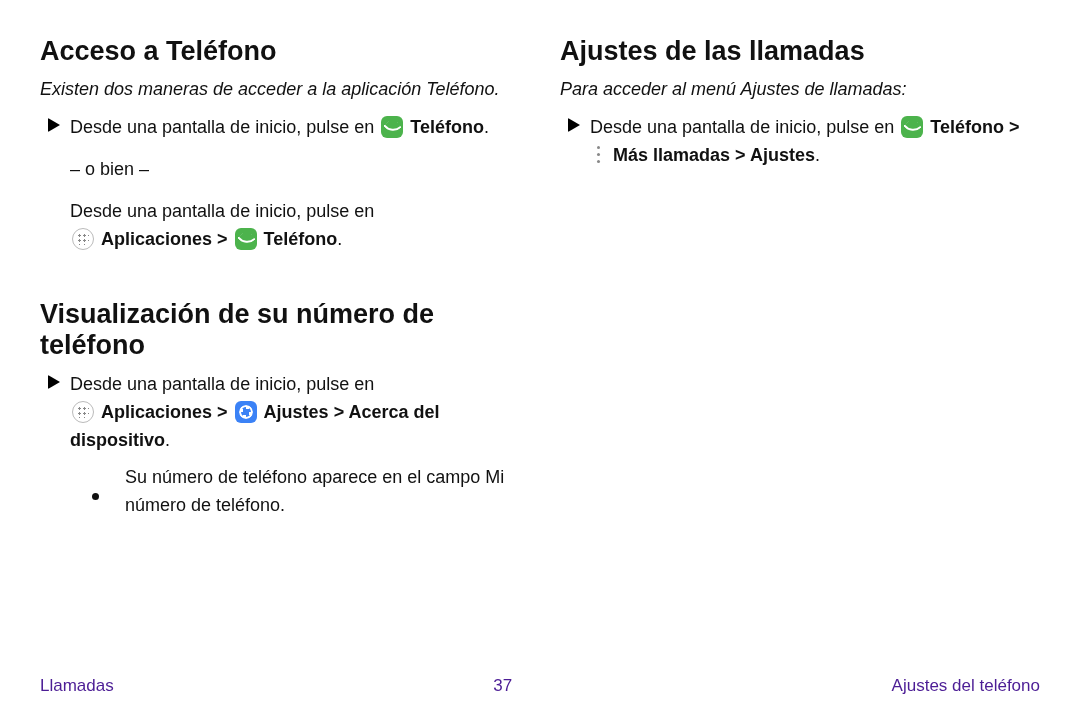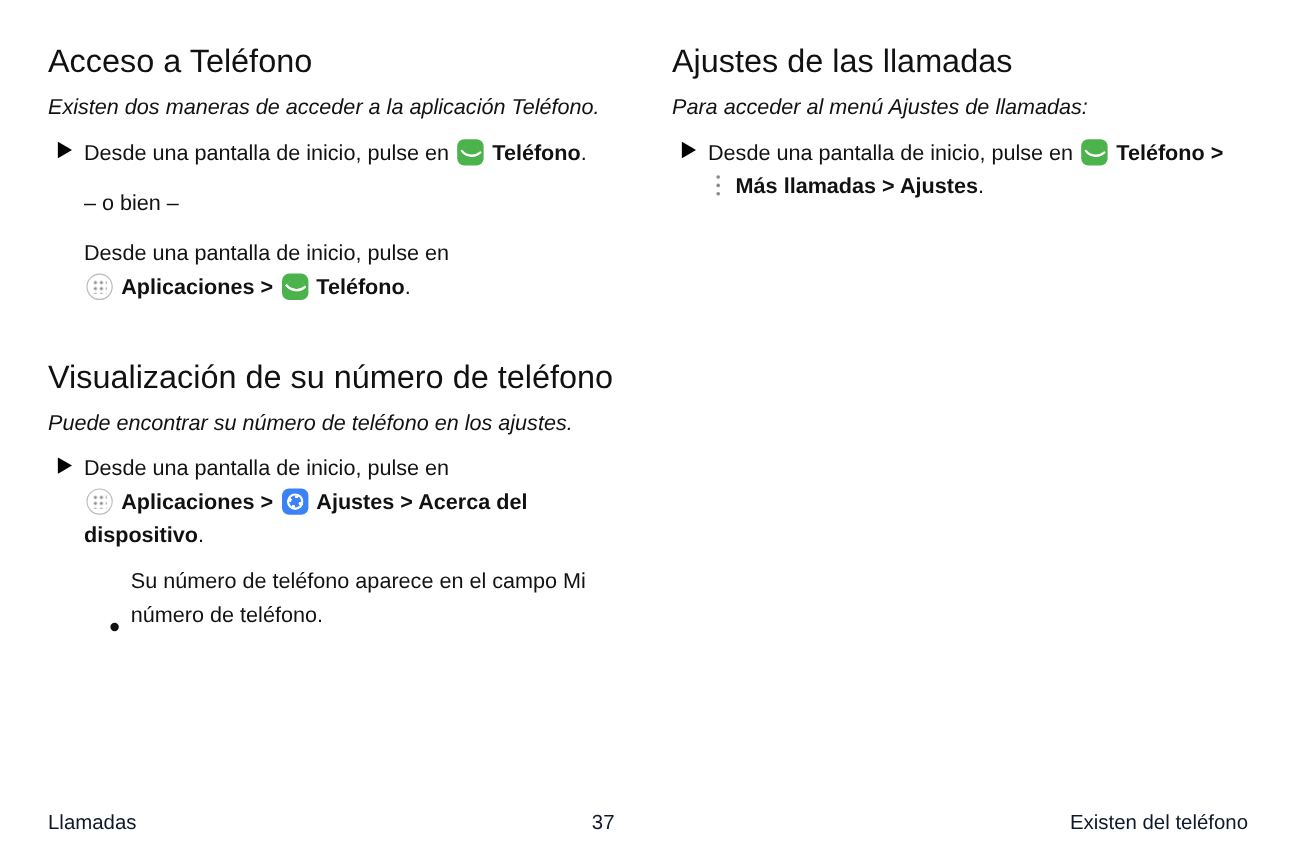--- a/index.html
+++ b/index.html
@@ -14,39 +14,39 @@
     background: #fff;
   }
   .cols {
     display: flex;
     gap: 40px;
     flex: 1;
   }
   .col { flex: 1; }
   h2 {
     font-size: 27px;
-    font-weight: 400;
+    font-weight: 700;
     margin-bottom: 10px;
   }
   h2.second { margin-top: 45px; }
   p { font-size: 18px; line-height: 1.4; margin-bottom: 12px; font-style: italic; }
   .step-block { margin-left: 8px; margin-bottom: 12px; }
   .step-row { display: flex; align-items: flex-start; gap: 10px; }
   .triangle {
     flex: 0 0 auto;
     margin-top: 4px;
     width: 0; height: 0;
     border-top: 7px solid transparent;
     border-bottom: 7px solid transparent;
     border-left: 12px solid #000;
     border-radius: 1px;
   }
   .step-body { flex: 1; font-size: 18px; line-height: 1.55; }
   .step-body .sub { margin-top: 14px; }
-  .bullet-row { display: flex; align-items: flex-end; gap: 10px; margin-left: 22px; margin-top: 10px; }
+  .bullet-row { display: flex; align-items: center; gap: 26px; margin-left: 22px; margin-top: 10px; }
   .dot { width: 7px; height: 7px; background: #111; border-radius: 50%; margin-top: 9px; flex: 0 0 auto; }
   .bold { font-weight: 700; }
   .icon {
     display: inline-flex;
     align-items: center;
     justify-content: center;
     vertical-align: middle;
     width: 22px; height: 22px;
     border-radius: 6px;
     margin: 0 2px 2px 2px;
@@ -93,21 +93,21 @@
     content: "";
     position: absolute; left: 5px; top: 2px;
     width: 3px; height: 3px; border-radius: 50%;
     background: #888;
     box-shadow: 0 7px 0 #888, 0 14px 0 #888;
   }
   .footer {
     display: flex;
     justify-content: space-between;
     font-size: 17px;
-    color: #0f172a;
+    color: #4c1d95;
     padding-top: 14px;
   }
 </style>
 </head>
 <body>
 
 <div class="cols">
 
   <div class="col">
 
@@ -126,21 +126,20 @@
             <span>Desde una pantalla de inicio, pulse en</span><br>
             <span class="icon apps"></span>
             <span class="bold">Aplicaciones</span><span class="bold"> &gt; </span><span class="icon phone"></span>
             <span class="bold">Teléfono</span><span>.</span>
           </div>
         </div>
       </div>
     </div>
 
     <h2 class="second">Visualización de su número de teléfono</h2>
-    <p>Puede encontrar su número de teléfono en los ajustes.</p>
 
     <div class="step-block">
       <div class="step-row">
         <div class="triangle"></div>
         <div class="step-body">
           <span>Desde una pantalla de inicio, pulse en</span><br>
           <span class="icon apps"></span>
           <span class="bold">Aplicaciones</span><span class="bold"> &gt; </span><span class="icon settings"></span>
           <span class="bold">Ajustes</span><span class="bold"> &gt; </span><span class="bold">Acerca del dispositivo</span><span>.</span>
           <div class="bullet-row">
@@ -168,14 +167,14 @@
           <span class="bold">Más llamadas</span><span class="bold"> &gt; </span><span class="bold">Ajustes</span><span>.</span>
         </div>
       </div>
     </div>
   </div>
 </div>
 
 <div class="footer">
   <span>Llamadas</span>
   <span>37</span>
-  <span>Existen del teléfono</span>
+  <span>Ajustes del teléfono</span>
 </div>
 
 </body></html>

